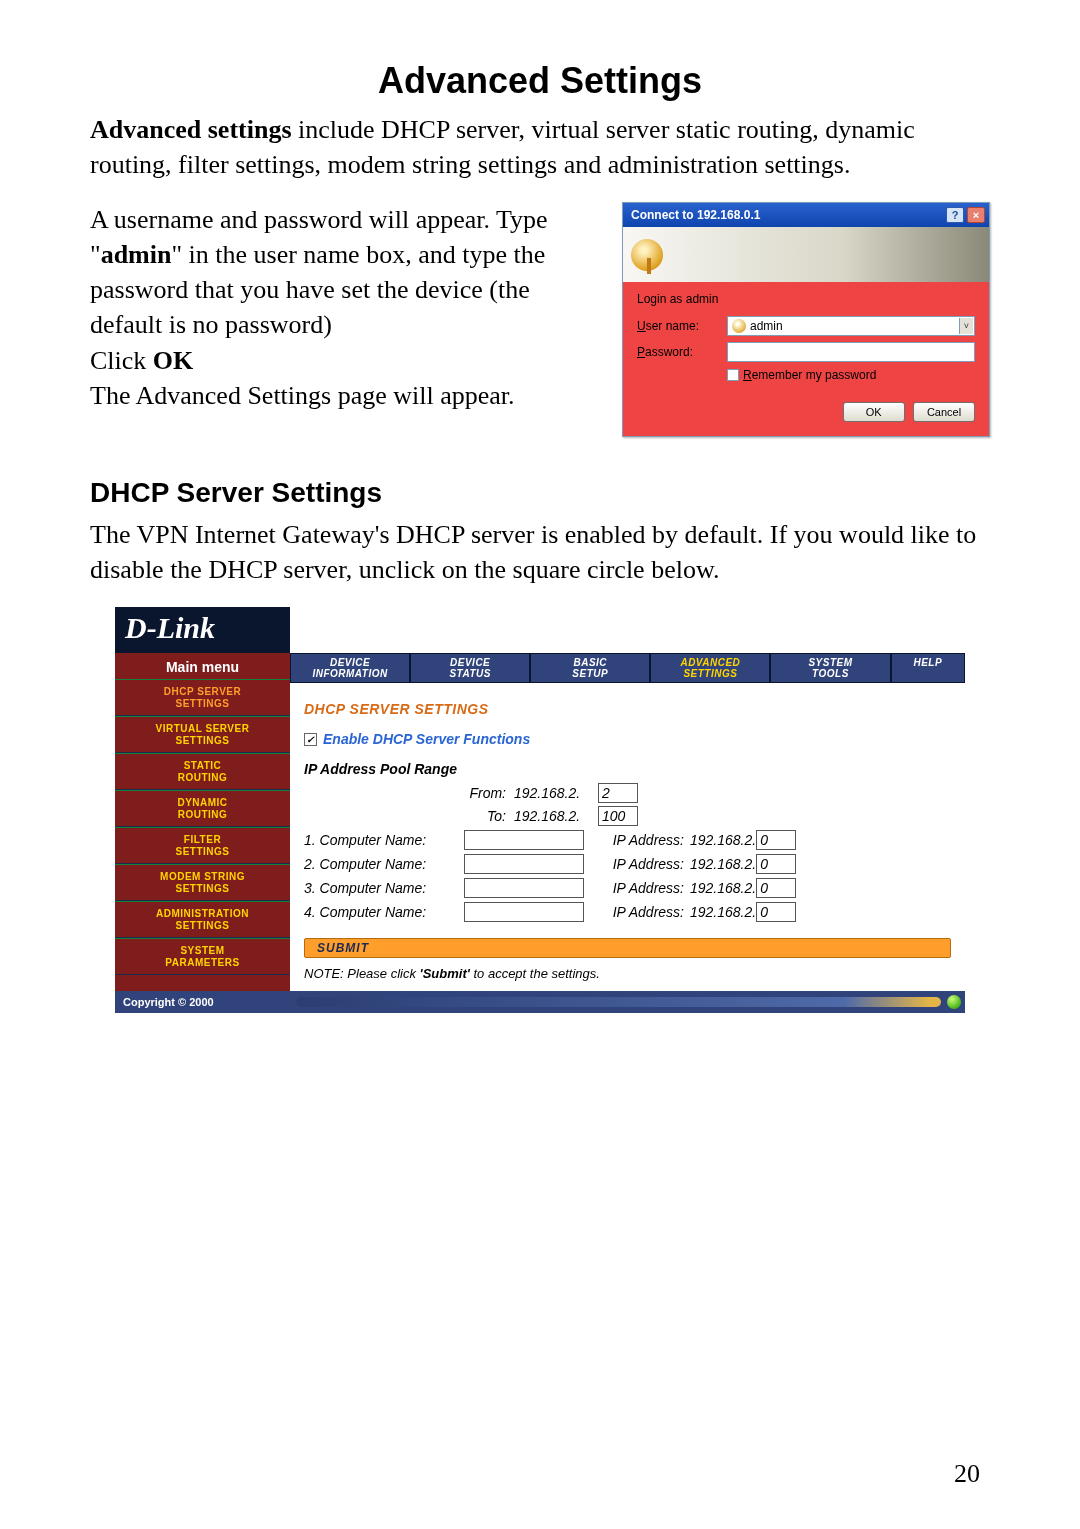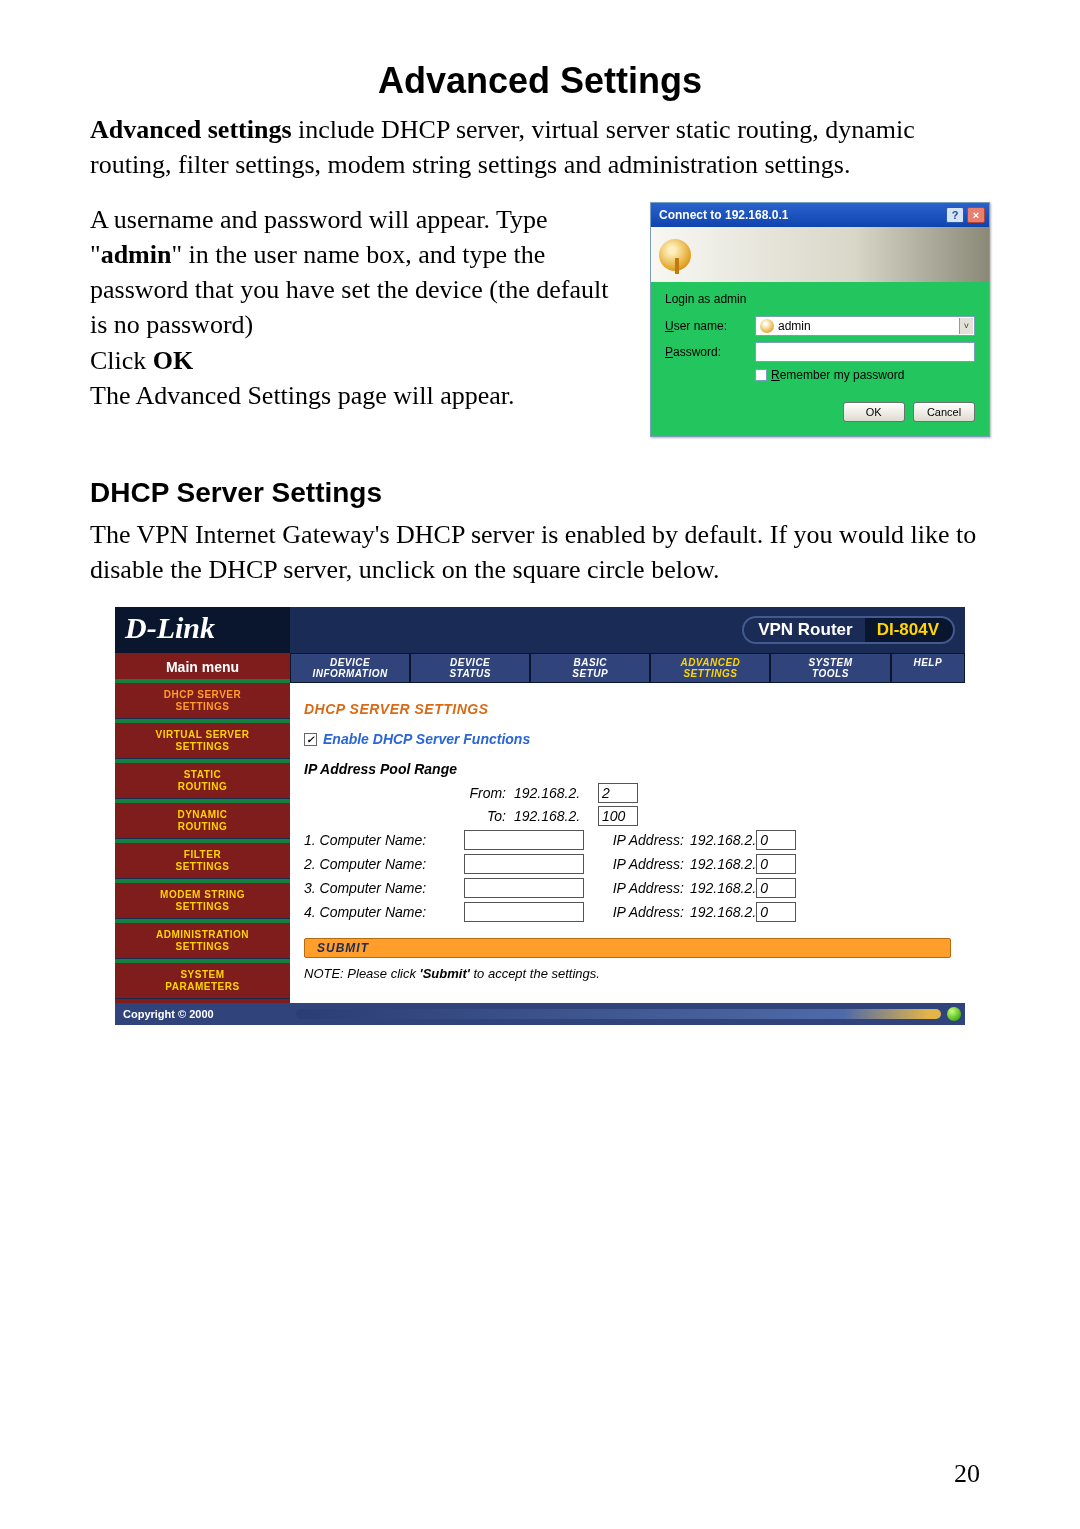--- a/index.html
+++ b/index.html
@@ -31,23 +31,23 @@
     gap: 20px;
     margin-bottom: 40px;
   }
   .two-col .left {
     flex: 1;
     font-size: 26px;
     line-height: 1.35;
   }
   
   .login-dialog {
-    width: 340px;
+    width: 368px;
     border: 1px solid #7b9ebd;
-    background: #22c55e;
+    background: #ef4444;
     font-family: Tahoma, sans-serif;
     font-size: 12px;
     color: #000;
     box-shadow: 1px 1px 2px rgba(0,0,0,0.3);
     flex-shrink: 0;
   }
   .dlg-titlebar {
     display: flex;
     align-items: center;
     justify-content: space-between;
@@ -260,21 +260,21 @@
     padding:10px 14px;
   }
   .main-menu-label {
     color:#fff;
     font-weight:bold;
     font-size:14px;
     text-align:center;
     padding:6px 0 4px;
   }
   .side-item {
-    border-top:4px solid #15803d;
+    border-top:1px solid #15803d;
     border-bottom:1px solid #1c2a50;
     text-align:center;
     padding:6px 16px;
     font-size:10px;
     font-weight:bold;
     letter-spacing:0.5px;
     line-height:1.15;
   }
   .side-item.orange { color:#ff9e2b; }
   .side-item.yellow { color:#ffd400; }
@@ -423,26 +423,20 @@
     </div>
   </div>
 </div>
 
 <h2 class="subhead">DHCP Server Settings</h2>
 <p class="para">The VPN Internet Gateway's DHCP server is enabled by default. If you would like to disable the DHCP server, unclick on the square circle below.</p>
 
 <div class="router">
   <div class="router-header">
     <div class="logo-cell">D-Link</div>
-    <div class="pill-area">
-      <span class="pill">
-        <span class="pill-left">VPN Router</span>
-        <span class="pill-right">DI-804V</span>
-      </span>
-    </div>
   </div>
 
   <div class="router-body">
 
     <div class="sidebar">
       <div class="main-menu-label">Main menu</div>
       <div class="side-item orange">
         <span class="l1">DHCP SERVER</span>
         <span class="l2">SETTINGS</span>
       </div>

